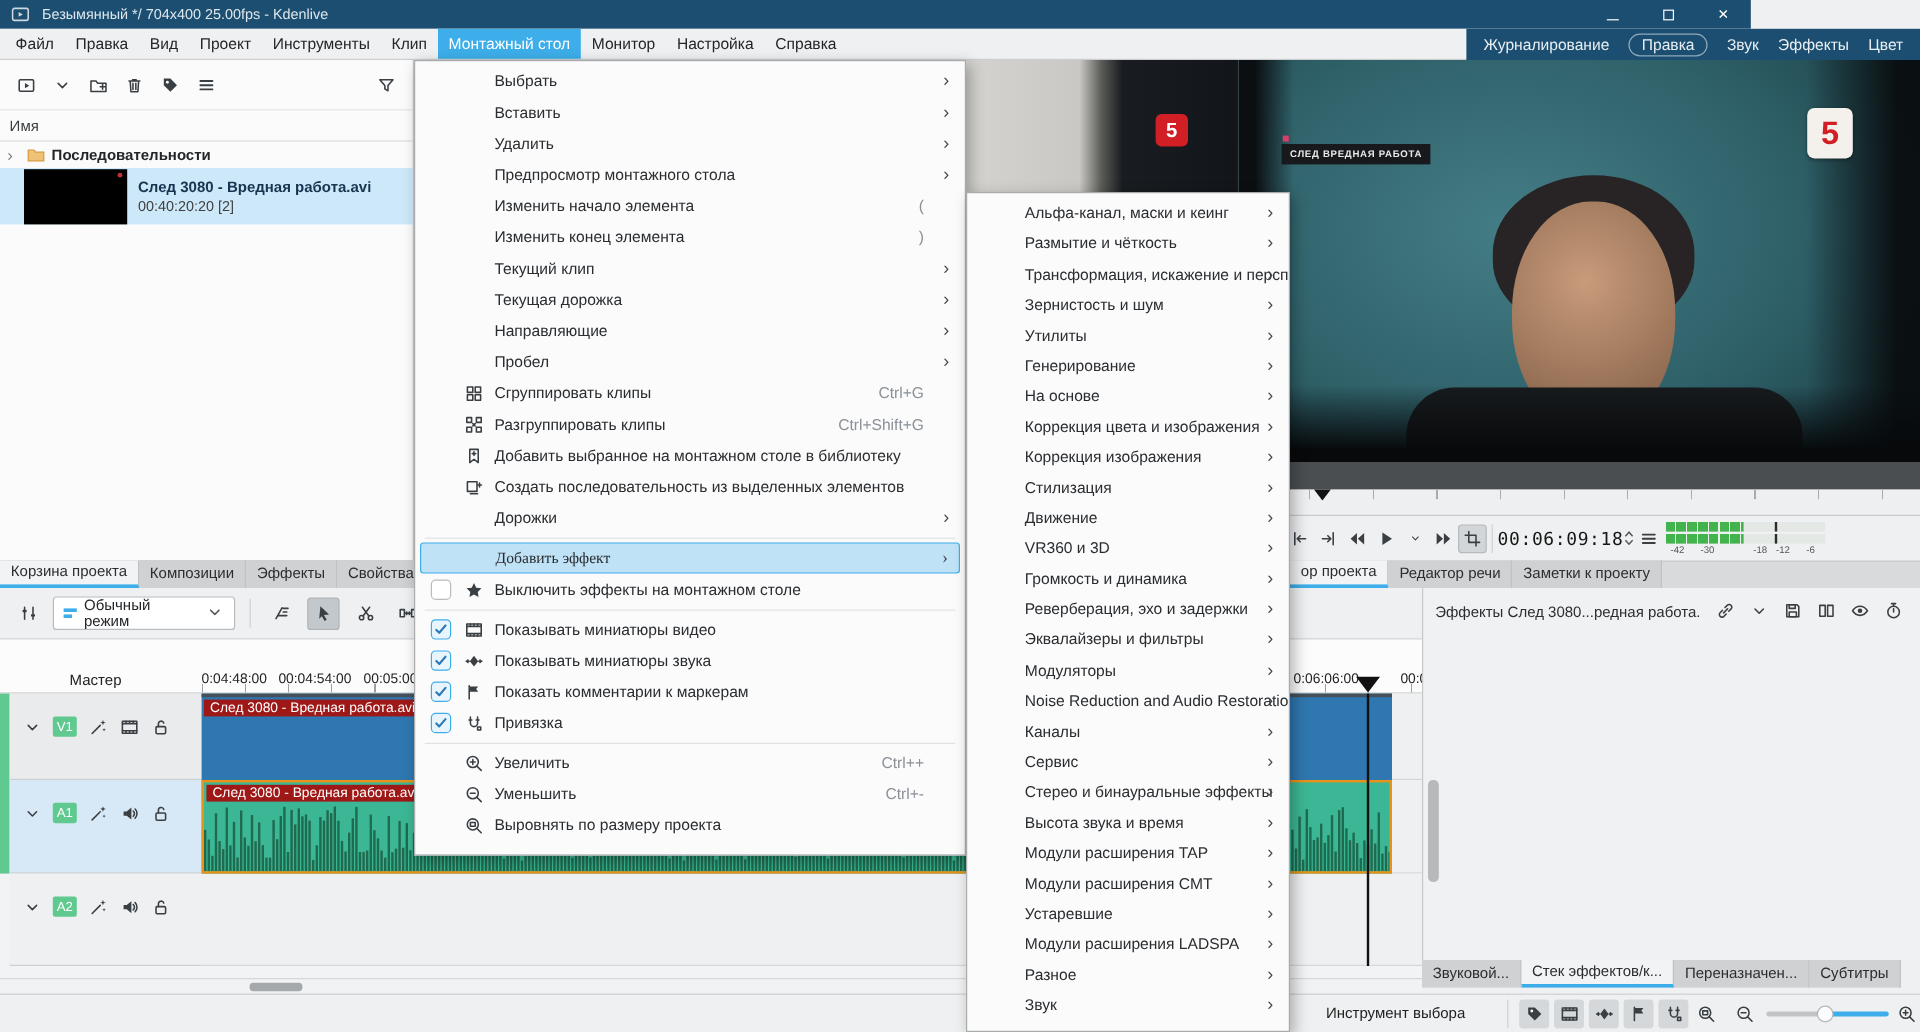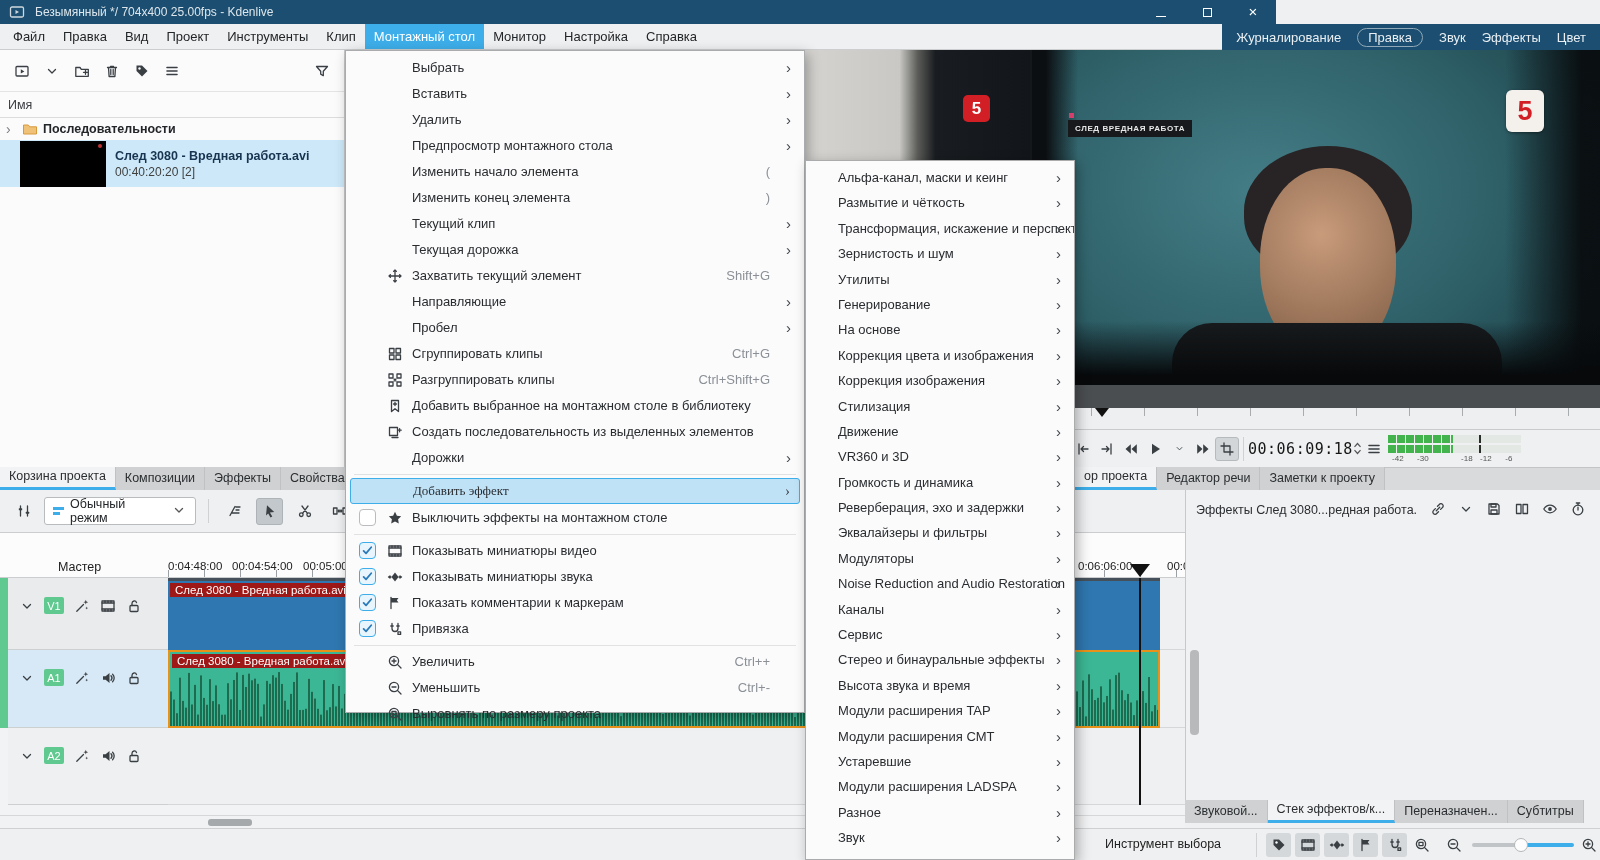--- a/index.html
+++ b/index.html
@@ -8,21 +8,21 @@
     --track-badge:#5fc98f; --meter-green:#43b34d; --channel-red:#d21f26; --bin-selection:#cde9f9;
   }
   *{margin:0;padding:0;box-sizing:border-box;}
   body{font-family:"Liberation Sans",sans-serif;background:#888;}
   #app{position:relative;width:1600px;height:860px;overflow:hidden;background:#eff0f1;color:#232629;font-size:13px;}
   .ic{display:inline-flex;width:17px;height:17px;align-items:center;justify-content:center;color:#3a3f44;flex:none;}
   .ic svg{width:16px;height:16px;}
   .ic.small svg{width:11px;height:11px;}
 
   
-  .titlebar{position:absolute;left:0;top:0;width:1276px;height:24px;background:var(--titlebar);display:flex;align-items:center;color:#dde6ec;font-size:12px;}
+  .titlebar{position:absolute;left:0;top:0;width:1459px;height:24px;background:var(--titlebar);display:flex;align-items:center;color:#dde6ec;font-size:12px;}
   .tb-ic{margin-left:8px;display:inline-flex;}
   .tb-title{margin-left:10px;}
   .tb-ctrls{margin-left:auto;display:flex;height:100%;}
   .wbtn{width:46px;height:24px;display:flex;align-items:center;justify-content:center;color:#fff;font-size:13px;}
   .g-min{display:inline-block;width:10px;border-bottom:1.4px solid #fff;}
   .g-max{display:inline-block;width:9px;height:9px;border:1.3px solid #fff;}
   .g-close{font-size:15px;line-height:1;}
 
   
   .menubar{position:absolute;left:0;top:24px;width:1600px;height:26px;background:#eff0f1;border-bottom:1px solid #cbcdcf;display:flex;}
@@ -142,21 +142,21 @@
   .mi{position:relative;height:26px;line-height:26px;padding-left:66px;color:#2a2d30;white-space:nowrap;}
   .mi .check{position:absolute;left:13px;top:4px;width:17px;height:17px;border-radius:4px;border:1.4px solid #b9bcbe;background:#fff;display:flex;align-items:center;justify-content:center;}
   .mi .check.on{border-color:var(--accent);background:#e9f5fd;}
   .mi .ic{position:absolute;left:40px;top:4px;}
   .mi-sc{position:absolute;right:34px;color:#8a9096;}
   .mi-ar{position:absolute;right:13px;top:0;color:#44484c;font-size:15px;}
   .mi.hl{background:#bfe2f7;border:1px solid var(--accent);border-radius:3px;margin:1px 4px;padding-left:62px;line-height:24px;height:26px;font-family:Liberation Serif, serif;}
   .mi.hl .mi-ar{right:9px;}
   .msep{height:1px;background:#e1e2e4;margin:3px 8px;}
   .submenu-panel{position:absolute;left:805px;top:160px;width:270px;height:700px;background:#fbfbfc;border:1px solid #a9abad;box-shadow:3px 4px 12px rgba(0,0,0,.3);z-index:45;padding:4px 0;overflow:hidden;}
-  .smi{position:relative;height:25.4px;line-height:25.4px;padding-left:32px;color:#2a2d30;white-space:nowrap;}
+  .smi{position:relative;height:25.4px;line-height:25.4px;padding-left:48px;color:#2a2d30;white-space:nowrap;}
   .smi .mi-ar{position:absolute;right:13px;top:0;color:#44484c;font-size:15px;}
 </style>
 </head>
 <body>
 
 <div id="app">
 
   <div class="titlebar">
     <span class="tb-ic ic">
       <svg viewBox="0 0 16 16" width="15" height="15" fill="none" stroke="#cfd8de" stroke-width="1.3">
@@ -1025,25 +1025,20 @@
 
   <div class="menu-panel" id="menu-panel">
       <div class="mi"><span class="mi-label">Выбрать</span><span class="mi-ar">›</span></div>
       <div class="mi"><span class="mi-label">Вставить</span><span class="mi-ar">›</span></div>
       <div class="mi"><span class="mi-label">Удалить</span><span class="mi-ar">›</span></div>
       <div class="mi"><span class="mi-label">Предпросмотр монтажного стола</span><span class="mi-ar">›</span></div>
       <div class="mi"><span class="mi-label">Изменить начало элемента</span><span class="mi-sc">(</span></div>
       <div class="mi"><span class="mi-label">Изменить конец элемента</span><span class="mi-sc">)</span></div>
       <div class="mi"><span class="mi-label">Текущий клип</span><span class="mi-ar">›</span></div>
       <div class="mi"><span class="mi-label">Текущая дорожка</span><span class="mi-ar">›</span></div>
-      <div class="mi"><span class="ic ">
-          <svg viewBox="0 0 16 16" width="16" height="16" fill="none" stroke="currentColor" stroke-width="1.3" stroke-linecap="round" stroke-linejoin="round">
-            <path d="M8 2v12M2 8h12M8 2L6.6 3.4M8 2l1.4 1.4M8 14l-1.4-1.4M8 14l1.4-1.4M2 8l1.4-1.4M2 8l1.4 1.4M14 8l-1.4-1.4M14 8l-1.4 1.4"></path>
-          </svg>
-        </span><span class="mi-label">Захватить текущий элемент</span><span class="mi-sc">Shift+G</span></div>
       <div class="mi"><span class="mi-label">Направляющие</span><span class="mi-ar">›</span></div>
       <div class="mi"><span class="mi-label">Пробел</span><span class="mi-ar">›</span></div>
       <div class="mi"><span class="ic ">
           <svg viewBox="0 0 16 16" width="16" height="16" fill="none" stroke="currentColor" stroke-width="1.3" stroke-linecap="round" stroke-linejoin="round">
             <rect x="2.5" y="2.5" width="4.5" height="4.5"></rect>
             <rect x="9" y="2.5" width="4.5" height="4.5"></rect>
             <rect x="2.5" y="9" width="4.5" height="4.5"></rect>
             <rect x="9" y="9" width="4.5" height="4.5"></rect>
           </svg>
         </span><span class="mi-label">Сгруппировать клипы</span><span class="mi-sc">Ctrl+G</span></div>

